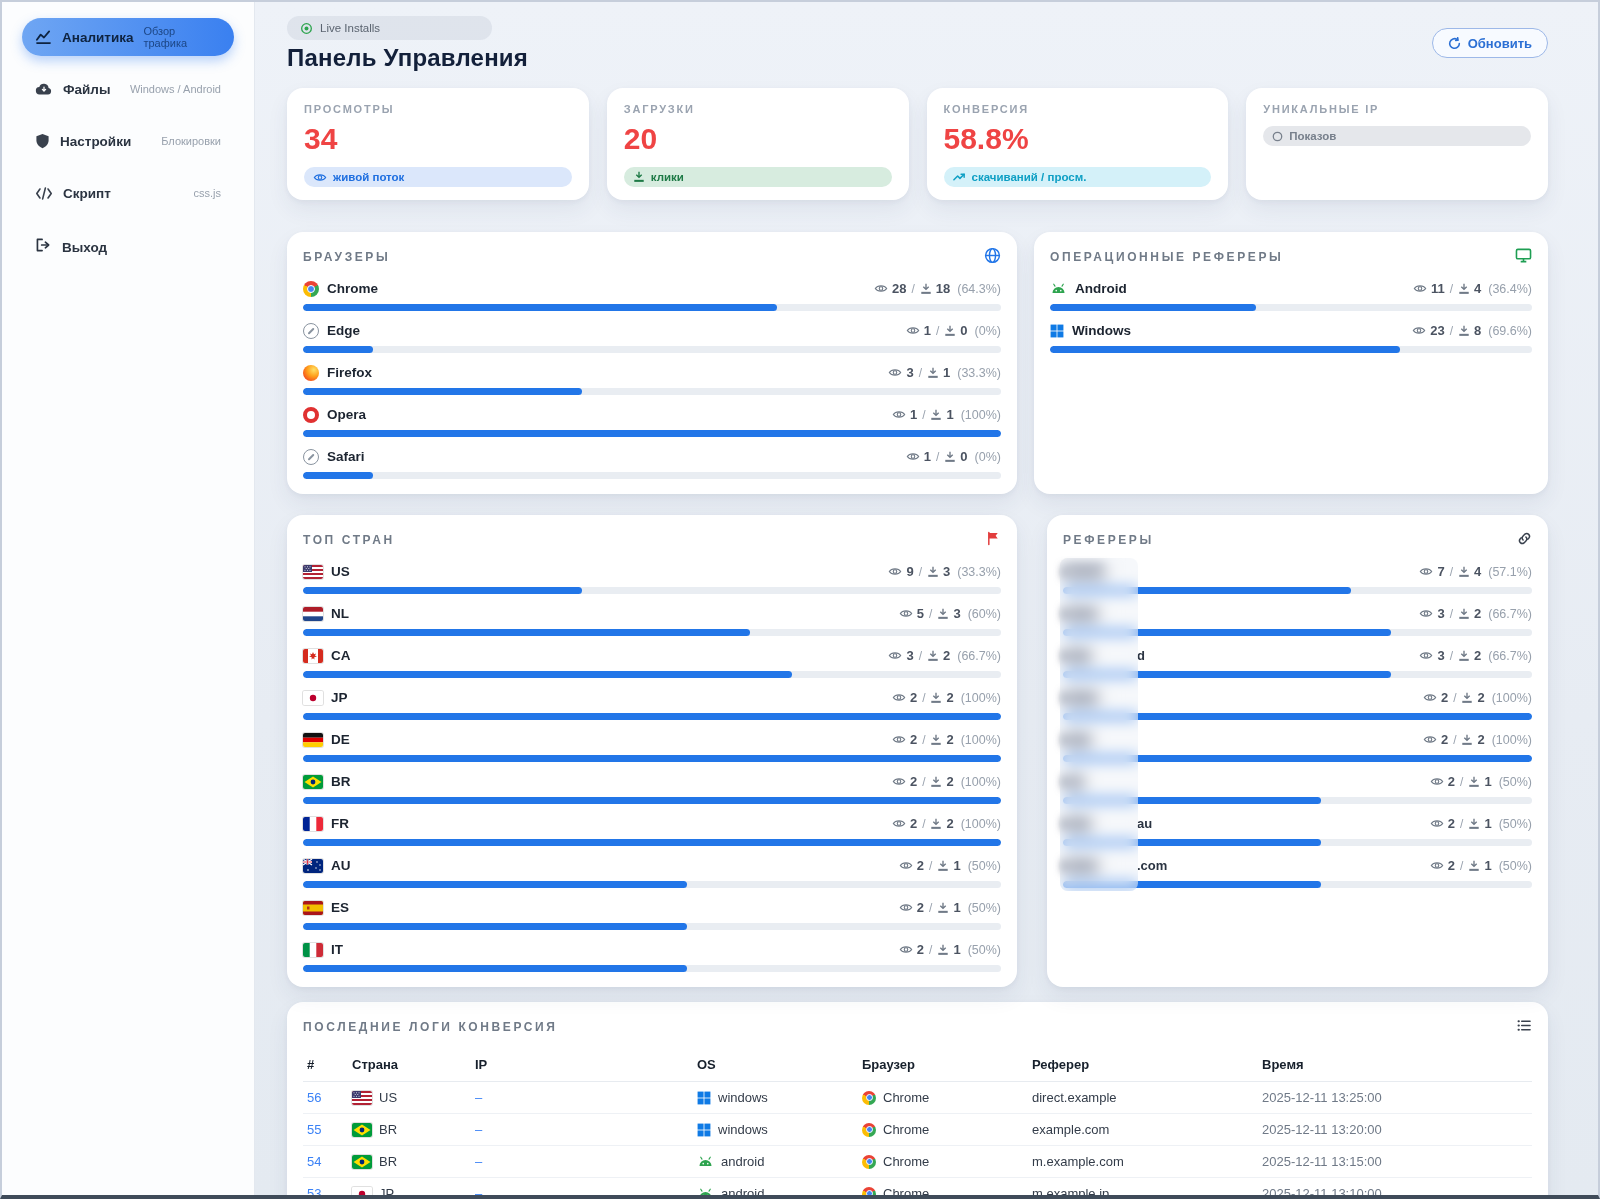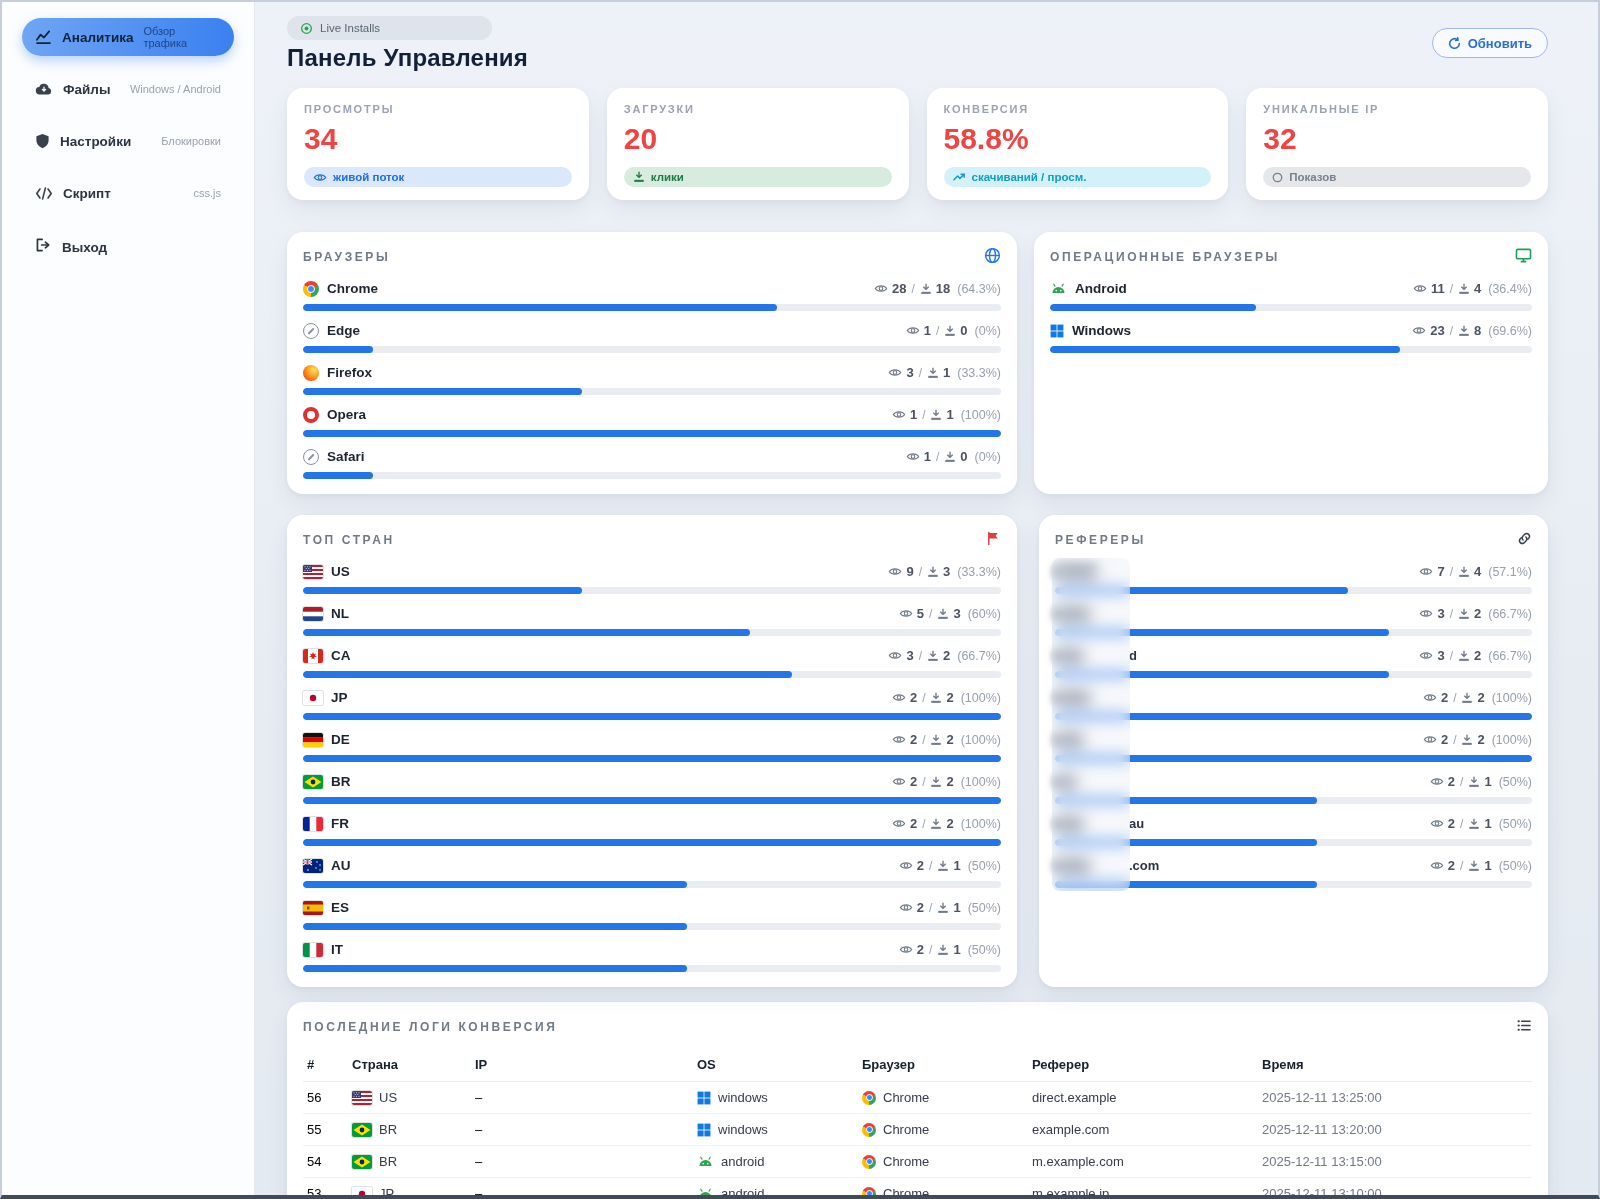--- a/index.html
+++ b/index.html
@@ -69,21 +69,21 @@
   .stat-badge {
     margin-top:11px; height:20px; border-radius:10px; padding:0 9px;
     display:flex; align-items:center; gap:6px; font-size:11.5px; font-weight:600;
   }
   .stat-badge.blue  { background:#dbe7fb; color:#1f6fe0; }
   .stat-badge.green { background:#d7ecdf; color:#1e7a46; }
   .stat-badge.cyan  { background:#d4f1f9; color:#0e9fc4; }
   .stat-badge.gray  { background:#e5e7eb; color:#78808c; }
   
   .grid1 { display:grid; grid-template-columns:730px 1fr; gap:17px; margin-top:32px; }
-  .grid2 { display:grid; grid-template-columns:730px 1fr; gap:22px; margin-top:21px; }
+  .grid2 { display:grid; grid-template-columns:730px 1fr; gap:30px; margin-top:21px; }
   .panel {
     background:#ffffff; border-radius:16px; padding:13px 16px 15px;
     box-shadow:0 10px 22px rgba(40,60,100,.07), 0 2px 5px rgba(40,60,100,.05);
   }
   .panel-head { display:flex; align-items:center; justify-content:space-between; height:24px; }
   .panel-title { font-size:12px; letter-spacing:2.6px; color:#707a87; font-weight:600; }
   .srow { margin-top:9px; }
   .srow-top { display:flex; align-items:center; gap:8px; height:21px; }
   .srow-label { font-size:13.5px; font-weight:700; color:#1c2430; }
   .row-stats { margin-left:auto; display:flex; align-items:center; gap:4px; color:#707a87; }
@@ -112,21 +112,21 @@
   .ref-label { display:flex; align-items:center; font-size:13px; font-weight:600; color:#2b3442; }
   .blur-blob { display:inline-block; width:74px; overflow:hidden; filter:blur(4px); color:#3b4662; font-size:11px; letter-spacing:-1px; }
   
   .logs-panel { margin-top:15px; padding-bottom:24px; }
   table.logs { width:100%; border-collapse:collapse; margin-top:10px; }
   table.logs th {
     text-align:left; font-size:13px; font-weight:700; color:#17202c;
     padding:8px 4px 9px; border-bottom:1px solid #e7ebf0;
   }
   table.logs td { font-size:13px; color:#333c49; padding:8px 4px; border-bottom:1px solid #eef1f5; height:17px; }
-  table.logs td.c-num { color:#000000; }
+  table.logs td.c-num { color:#3b82f6; }
   table.logs td.c-time { color:#6f7987; }
   .cellflex { display:flex; align-items:center; gap:7px; }
   .col-n{width:45px} .col-country{width:123px} .col-ip{width:222px}
   .col-os{width:165px} .col-br{width:170px} .col-ref{width:230px}
   .bic.sm { width:14px; height:14px; flex:0 0 14px; }
 </style>
 </head>
 <body>
 
 <div class="frame">
@@ -240,21 +240,20 @@
               <svg viewBox="0 0 14 10" width="13" height="10" fill="none" stroke="currentColor" stroke-width="1.6" stroke-linecap="round" stroke-linejoin="round">
                 <path d="M1 8l4-4 2.5 2.5L12 2"></path>
                 <path d="M8.7 2H12v3.3"></path>
               </svg>
             </span>
             <span>скачиваний / просм.</span>
           </div>
         </div>
         <div class="stat-card">
           <div class="stat-label">УНИКАЛЬНЫЕ IP</div>
-          <div class="stat-value">32</div>
           <div class="stat-badge gray">
             <span style="display:inline-flex">
               <svg viewBox="0 0 12 12" width="11" height="11" fill="none" stroke="currentColor" stroke-width="1.4">
                 <circle cx="6" cy="6" r="4.6"></circle>
               </svg>
             </span>
             <span>Показов</span>
           </div>
         </div>
       </div>
@@ -402,21 +401,21 @@
                 </span>
               </div>
               <div class="bar">
                 <div class="bar-fill" style="width:10.0%"></div>
               </div>
             </div>
           </div>
       </section>
       <section class="panel">
         <div class="panel-head">
-          <span class="panel-title">ОПЕРАЦИОННЫЕ БРАУЗЕРЫ</span>
+          <span class="panel-title">ОПЕРАЦИОННЫЕ РЕФЕРЕРЫ</span>
           <span><svg viewBox="0 0 18 16" width="17" height="15" fill="none" stroke="#1e9e53" stroke-width="1.7">
                 <rect x="1.5" y="1.5" width="15" height="10" rx="1.5"></rect>
                 <path d="M6 14.5h6M9 11.5v3"></path>
               </svg></span>
         </div>
         <div id="os-list">
             <div class="srow">
               <div class="srow-top">
                 <span style="display:inline-flex">
                   <svg viewBox="0 0 24 15" width="17" height="11">

